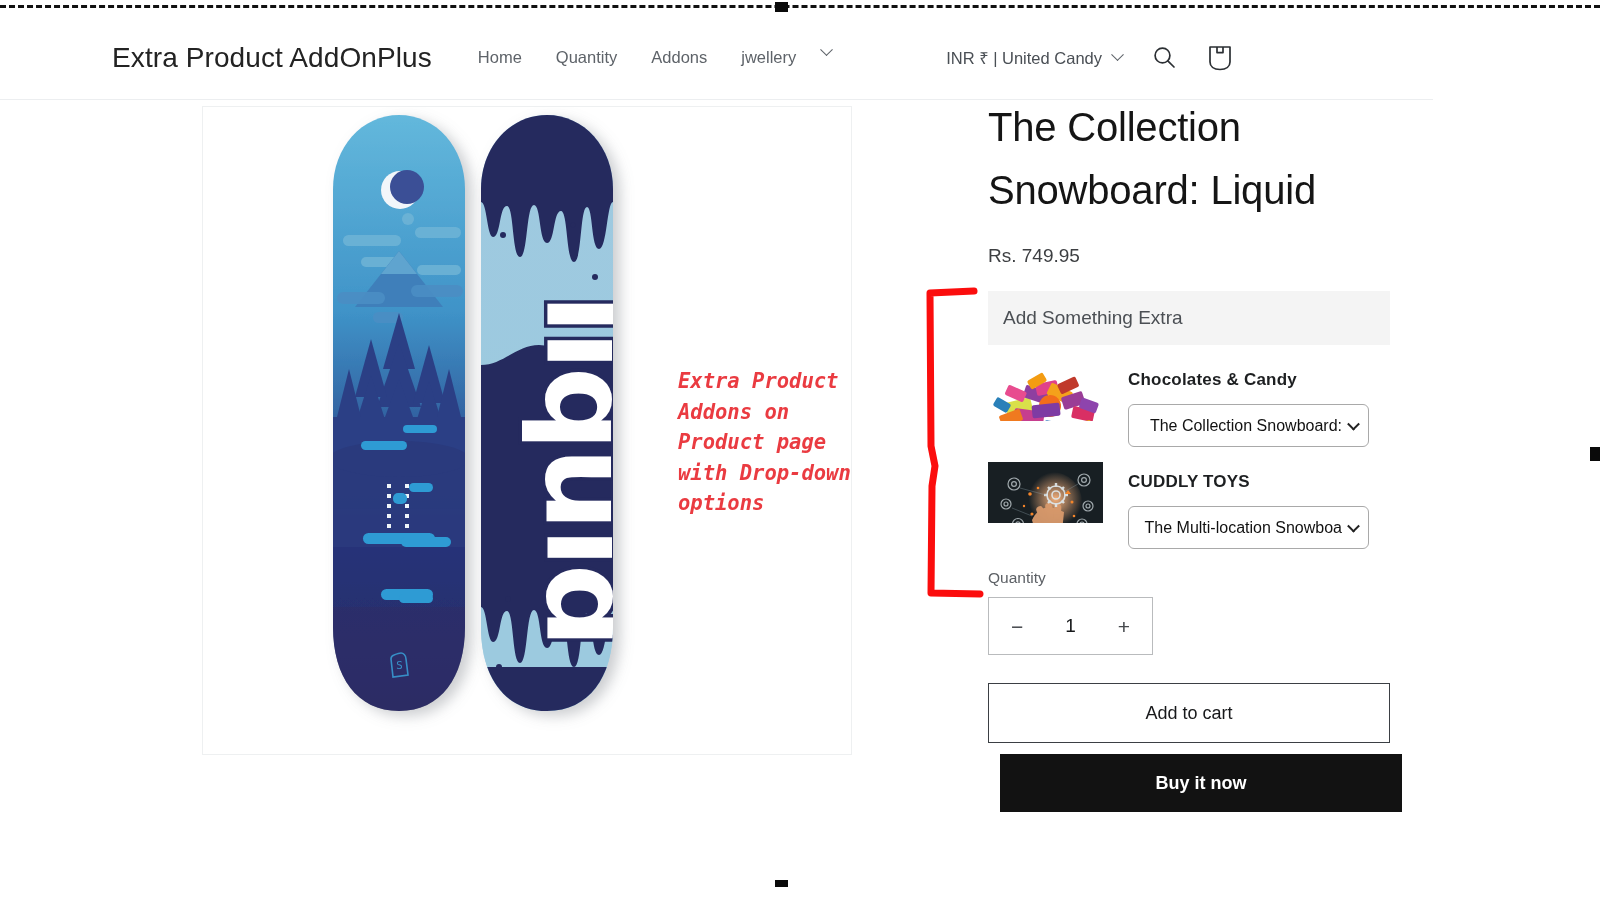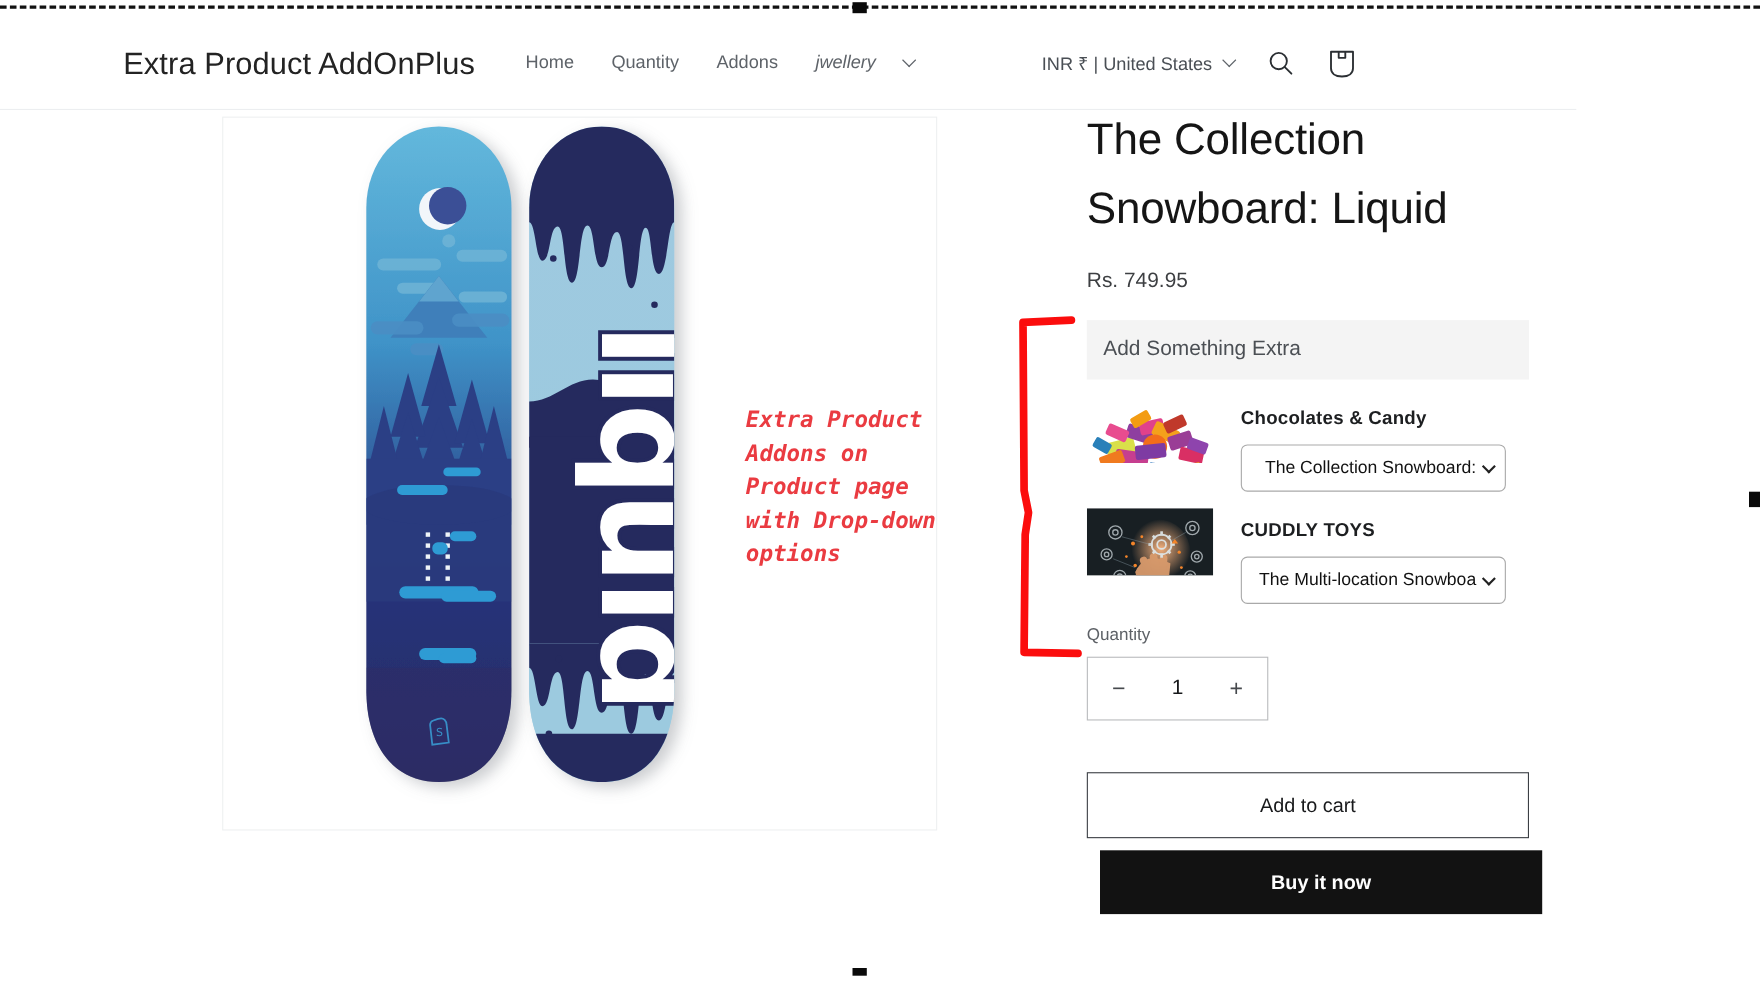--- a/index.html
+++ b/index.html
@@ -46,21 +46,21 @@
     display: flex; align-items: center; gap: 34px;
     margin-left: 46px;
   }
   .nav-link {
     font-size: 16.5px;
     color: #5e6369;
     text-decoration: none;
     white-space: nowrap;
     cursor: pointer;
   }
-  .nav-dd { display: inline-flex; align-items: center; gap: 26px; font-style: italic; }
+  .nav-dd { display: inline-flex; align-items: flex-start; gap: 26px; }
   .chev {
     display: inline-block; width: 9px; height: 9px;
     border-right: 1.6px solid #5e6369;
     border-bottom: 1.6px solid #5e6369;
     transform: rotate(45deg) translate(-2px,-2px);
   }
   .header-right {
     margin-left: auto; margin-right: 200px;
     display: flex; align-items: center; gap: 30px;
   }
@@ -170,21 +170,21 @@
     margin-top: 10px;
     width: 165px; height: 58px;
     border: 1px solid #b9bbbd;
     display: flex; align-items: center; justify-content: space-between;
     padding: 0 22px;
   }
   .qty-btn { font-size: 21px; color: #46494d; cursor: pointer; line-height: 1; user-select: none; }
   .qty-val { font-size: 19px; color: #16181a; }
 
   .btn-cart {
-    margin-top: 47px;
+    margin-top: 28px;
     width: 402px; height: 60px;
     border: 1px solid #3b3f44;
     background: #fff;
     color: #18191b;
     font-size: 18px;
     font-family: "Liberation Sans", sans-serif;
     cursor: pointer;
   }
   .btn-buy {
     margin-top: 11px;
@@ -217,21 +217,21 @@
       <a class="nav-link">Quantity</a>
       <a class="nav-link">Addons</a>
       <span class="nav-link nav-dd">
         <span>jwellery</span>
         <i class="chev"></i>
       </span>
     </nav>
 
     <div class="header-right">
       <span class="locale">
-        <span>INR ₹ | United States</span>
+        <span>INR ₹ | United Candy</span>
         <i class="chev"></i>
       </span>
 
       <span class="icon-btn">
         <svg width="25" height="25" viewBox="0 0 25 25" fill="none">
           <circle cx="10.5" cy="10.5" r="7.4" stroke="#2b2f33" stroke-width="1.7"></circle>
           <line x1="15.8" y1="15.8" x2="22" y2="22" stroke="#2b2f33" stroke-width="1.7" stroke-linecap="round"></line>
         </svg>
       </span>
 

